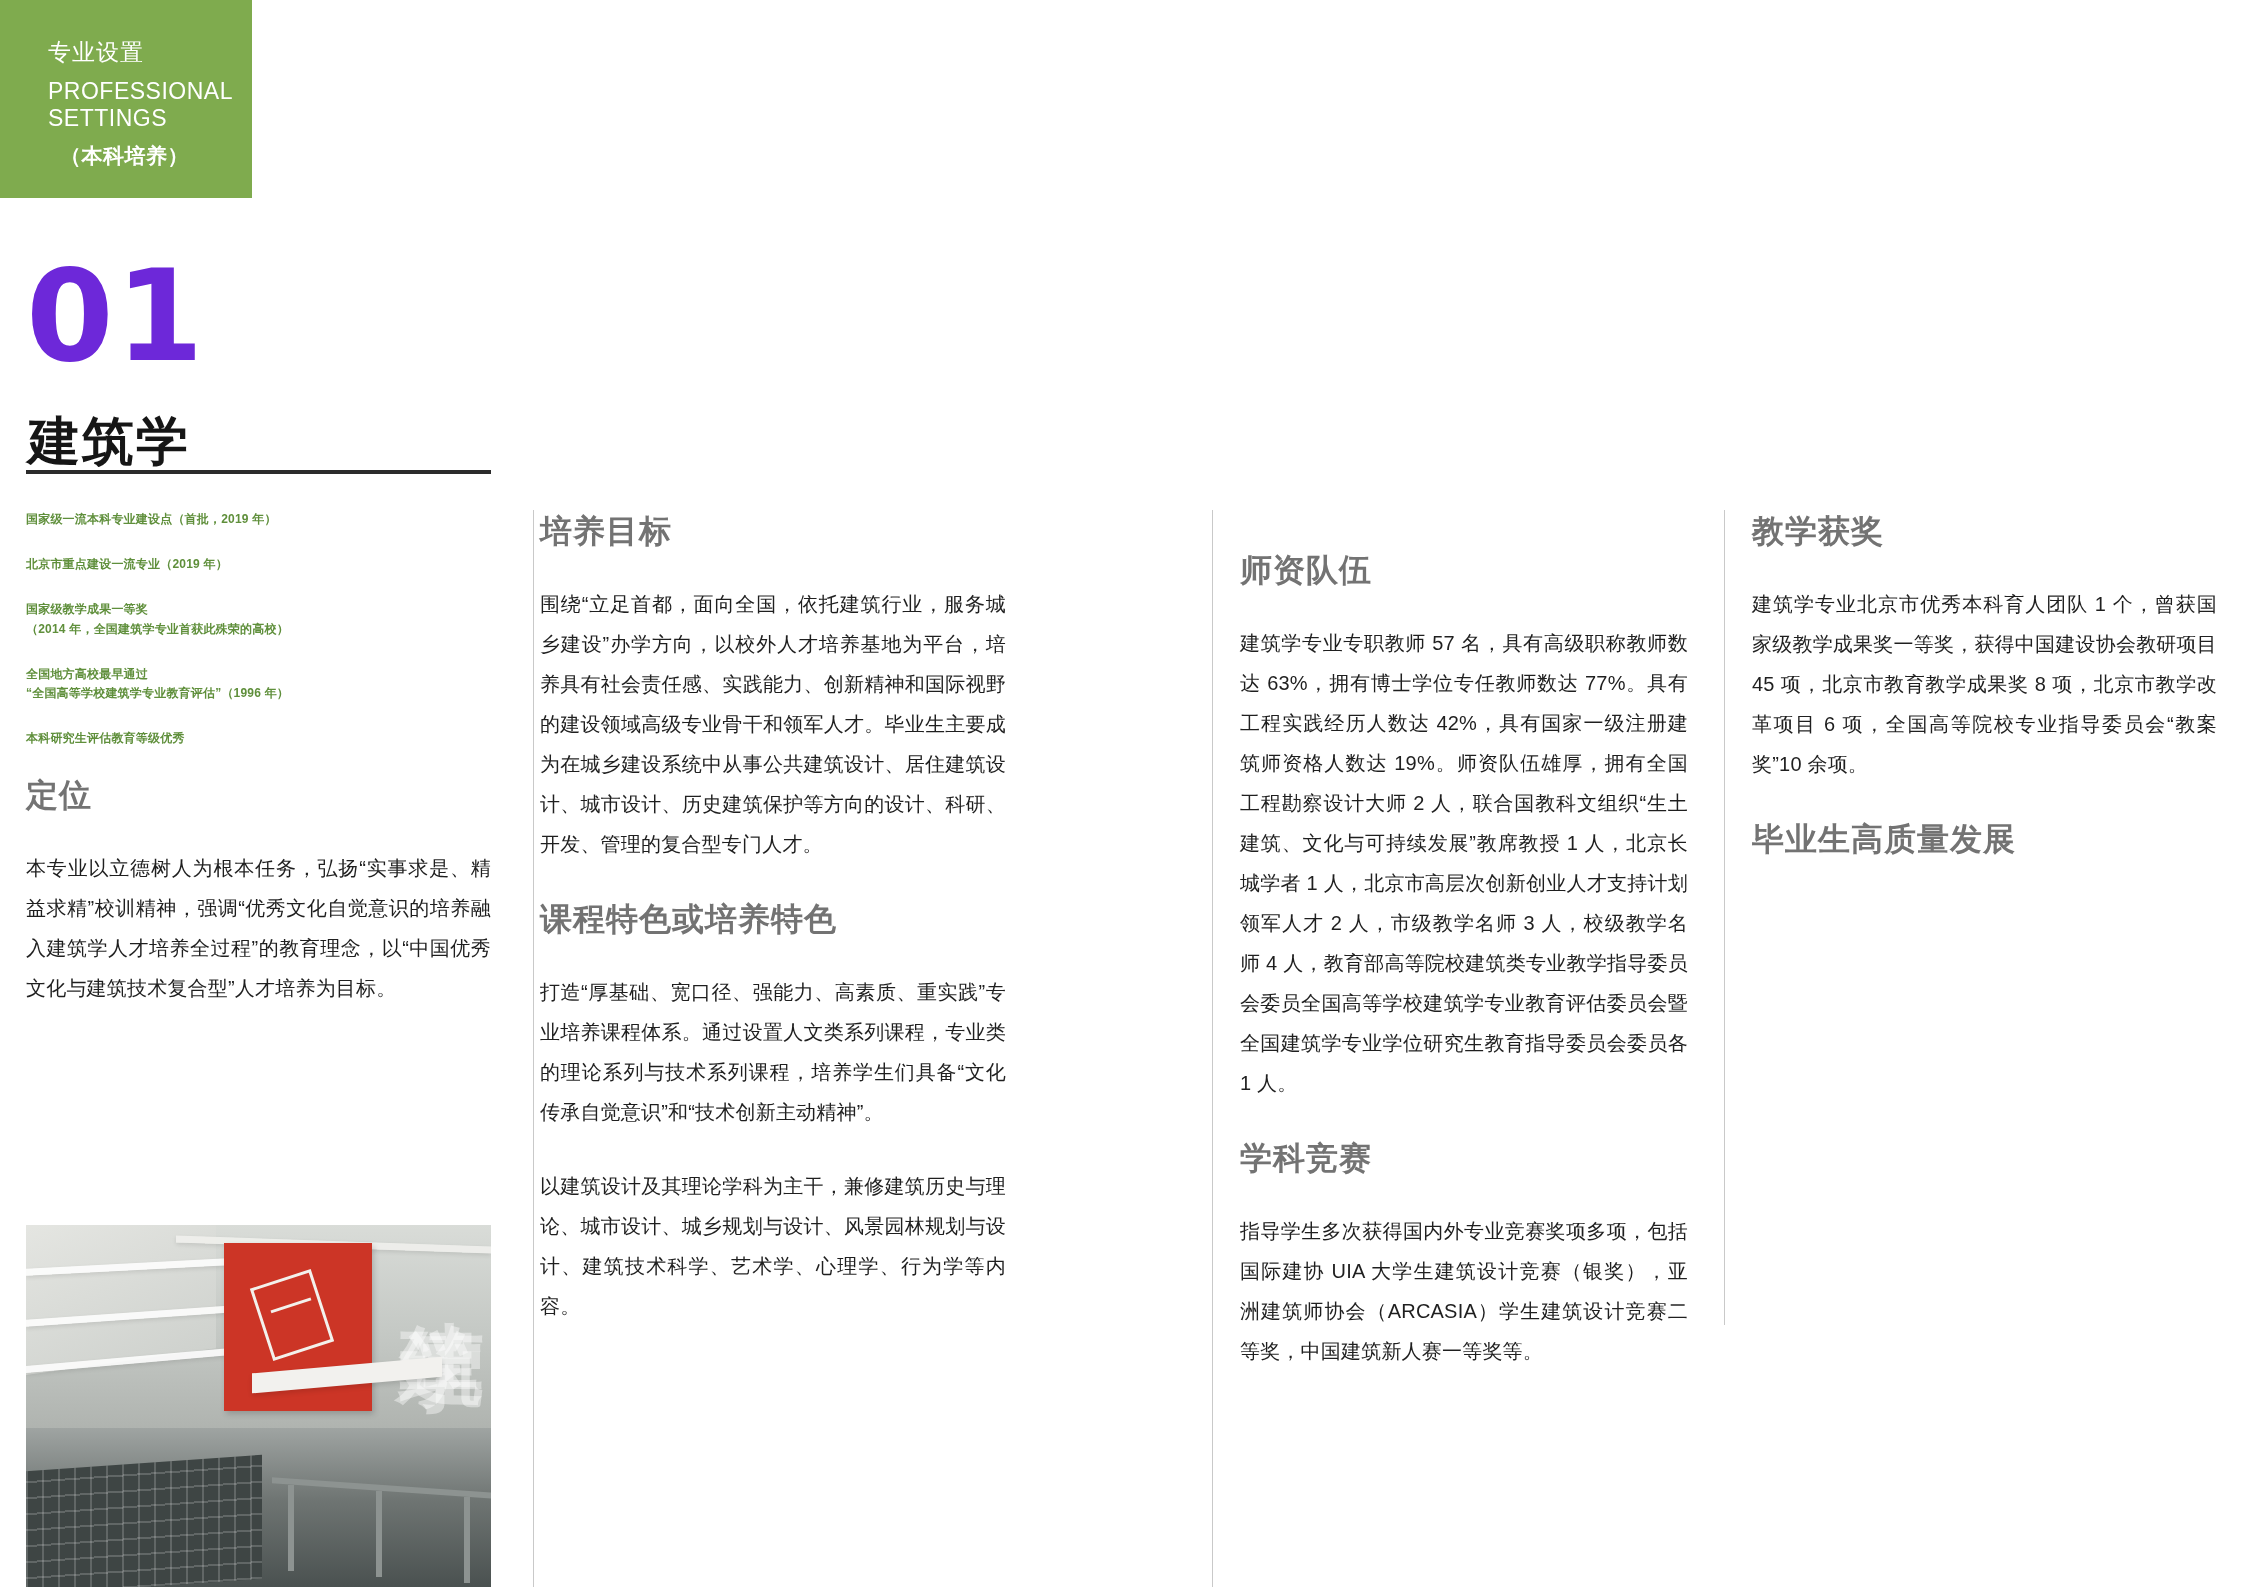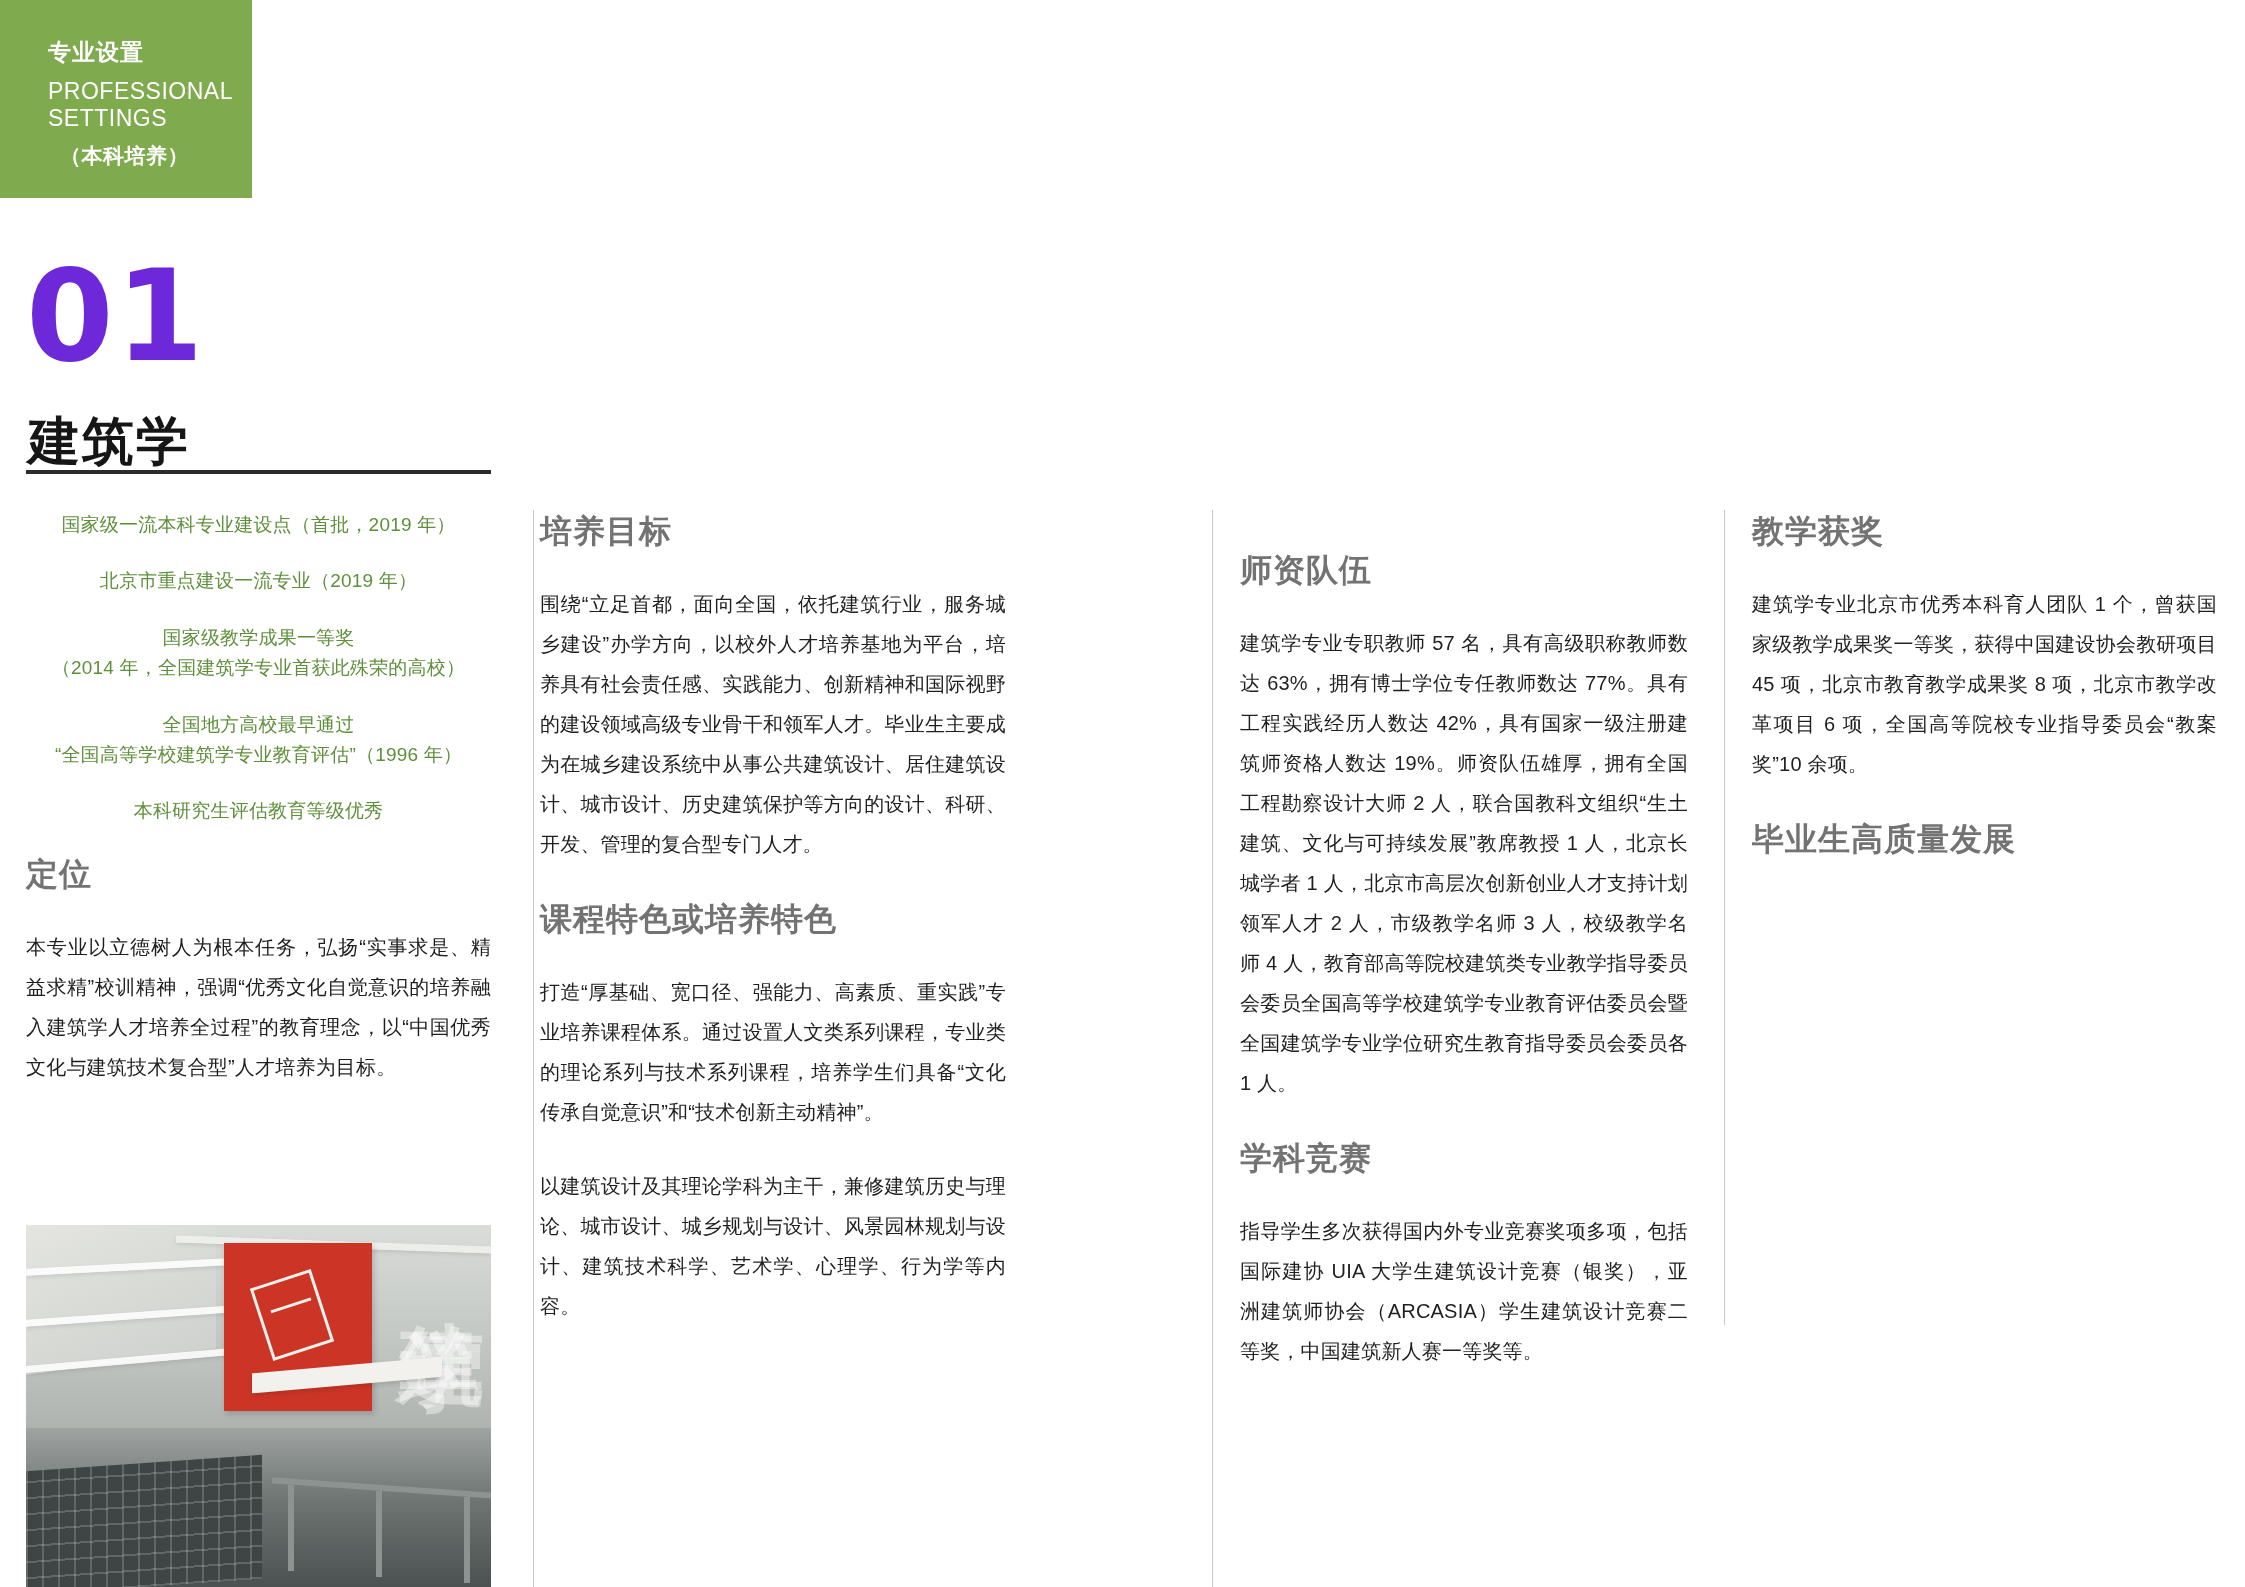--- a/index.html
+++ b/index.html
@@ -29,21 +29,21 @@
     top: 0;
     width: 252px;
     height: 198px;
     background: #7fab4e;
     color: #ffffff;
     box-sizing: border-box;
     padding: 38px 0 0 48px;
   }
   .badge .cn {
     font-size: 23px;
-    font-weight: 700;
+    font-weight: 400;
     letter-spacing: 1px;
     line-height: 1.3;
   }
   .badge .en {
     font-size: 23px;
     font-weight: 400;
     line-height: 1.18;
     margin-top: 10px;
     letter-spacing: 0.5px;
   }
@@ -108,26 +108,25 @@
   .vrule-c { left: 1724px; height: 815px; }
 
   
   .honors {
     margin: 0;
     padding: 0;
     list-style: none;
   }
   .honors li {
     color: #5f8f3b;
-    font-size: 19px;
-    font-weight: 400;
+    font-size: 12px;
+    font-weight: 700;
     line-height: 1.6;
     margin-bottom: 26px;
     letter-spacing: 0.2px;
-    text-align: center;
   }
 
   
   h2.sec {
     font-size: 32px;
     font-weight: 700;
     color: #737373;
     margin: 0 0 30px 0;
     letter-spacing: 1px;
   }

